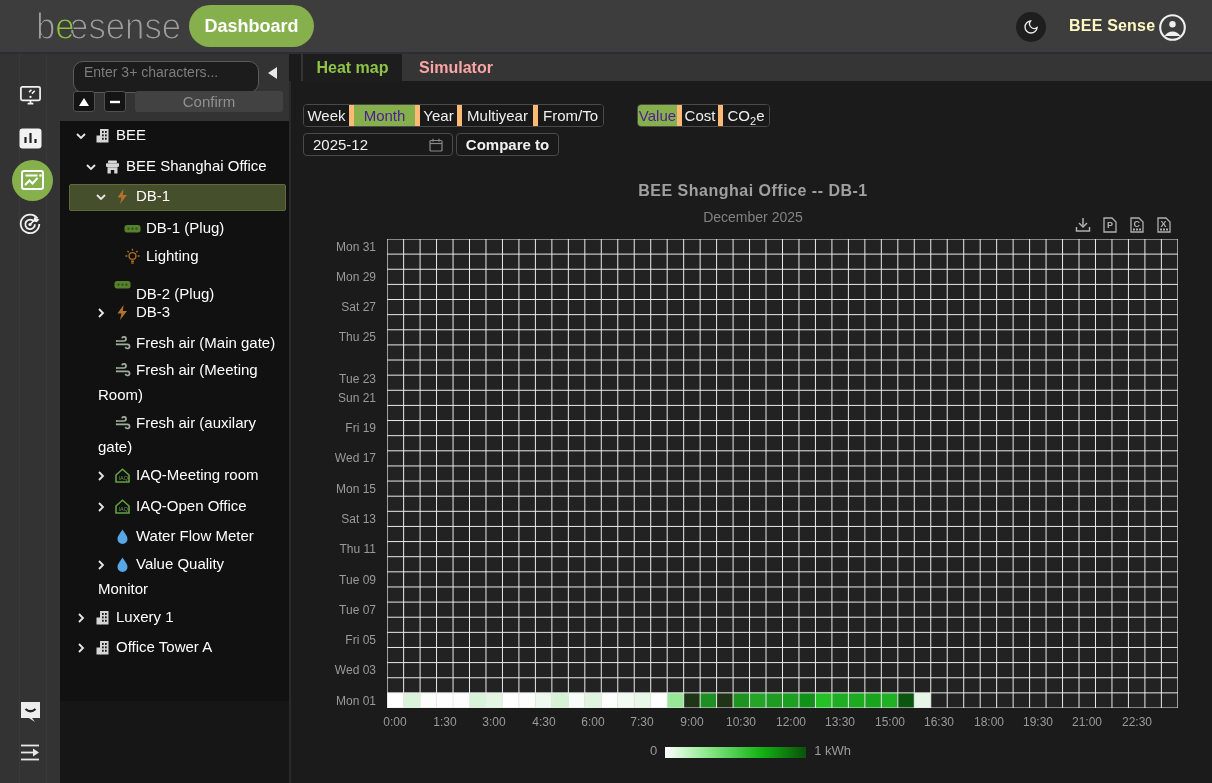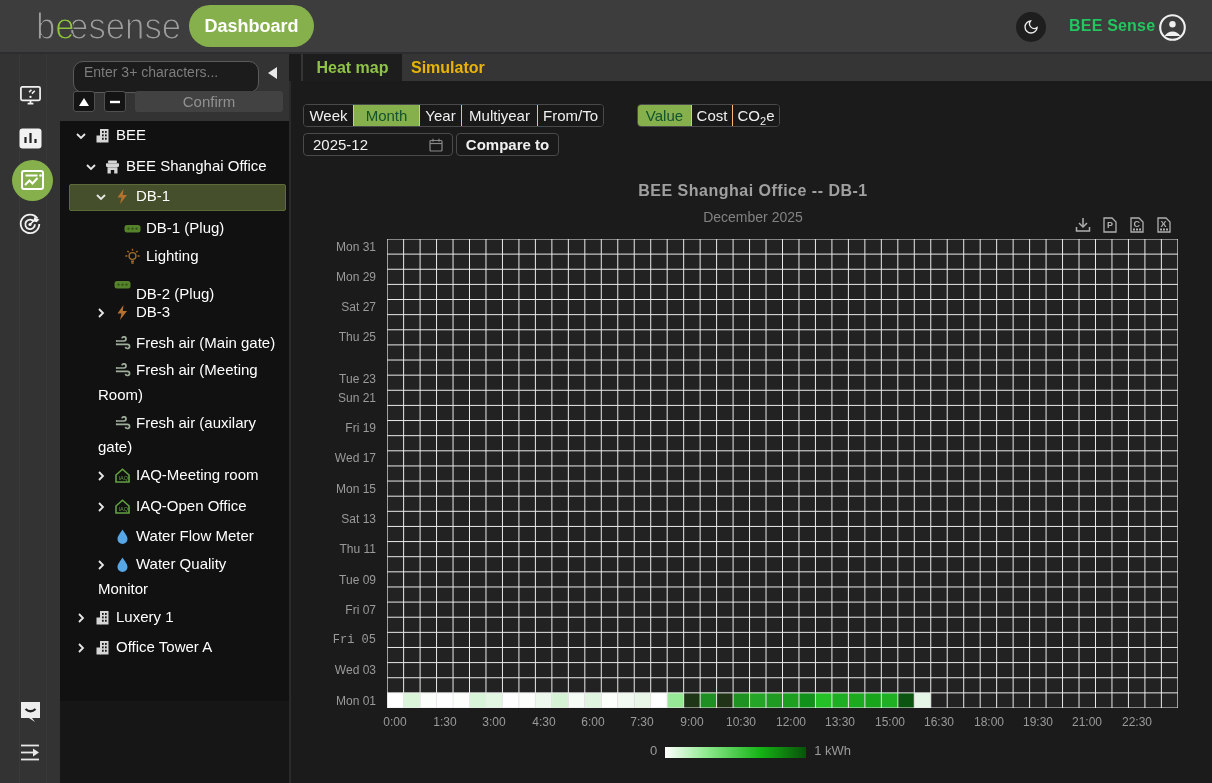--- a/index.html
+++ b/index.html
@@ -10,21 +10,21 @@
   #logo { position:absolute; left:36px; top:6px; font-size:37px; color:#9d9d9d;
     -webkit-text-stroke:1.2px #3d3d3d;
     transform:scaleX(0.94); transform-origin:left; }
   #logo .ge { color:#8fc53c; -webkit-text-stroke:1.2px #3d3d3d; position:relative; margin-right:-6px; z-index:2; }
   #logo .e2 { position:relative; z-index:1; }
   #dashpill { position:absolute; left:189px; top:5px; width:125px; height:42px;
     background:#86b04c; border-radius:21px; color:#fff; font-weight:bold;
     font-size:18px; text-align:center; line-height:42px; }
   #moonbtn { position:absolute; left:1016px; top:12px; width:30px; height:30px;
     border-radius:50%; background:#1e1e1e; }
-  #uname { position:absolute; left:1069px; top:17px; font-size:16px; color:#22c55e;
+  #uname { position:absolute; left:1069px; top:17px; font-size:16px; color:#fef9c3;
     font-weight:bold; letter-spacing:0.2px; }
   #usericon { position:absolute; left:1158px; top:13px; }
 
   #iconbar { position:absolute; left:0; top:54px; width:60px; height:729px;
     background:#333334; }
   #iconbar:before { content:""; position:absolute; left:19px; top:0; width:1px;
     height:729px; background:#3a3a3b; z-index:0; }
   #iconbar:after { content:""; position:absolute; left:46px; top:0; width:1px;
     height:729px; background:#383839; z-index:0; }
   .sicon { position:absolute; left:0; width:60px; text-align:center; z-index:1; }
@@ -54,28 +54,28 @@
     background:#454f2b; border:1px solid #5d6a39; border-radius:2px; }
 
   #main { position:absolute; left:289px; top:54px; width:923px; height:729px;
     background:#1b1b1b; }
   #tabbar { position:absolute; left:12px; top:0; width:923px; height:27px;
     background:#353536; }
   #tab1 { position:absolute; left:2px; top:0; width:99px; height:27px;
     background:#1d1d1d; color:#8fc348; font-size:16px; font-weight:bold; text-align:center;
     line-height:27px; }
   #tab2 { position:absolute; left:110px; top:0; width:90px; height:27px;
-    color:#eab308; font-size:16px; font-weight:bold; text-align:left; line-height:27px; }
+    color:#fca5a5; font-size:16px; font-weight:bold; text-align:center; line-height:27px; }
 
   .btngroup { position:absolute; display:flex; height:23px; border:1px solid #4a4a4a;
     border-radius:4px; overflow:hidden; background:#191919; }
   .btn { height:21px; line-height:21px; font-size:15px; color:#f0f0f0;
-    text-align:center; border-right:1px solid #fdba74; background:#191919; }
+    text-align:center; border-right:5px solid #fdba74; background:#191919; }
   .btn:last-child { border-right:none; }
-  .btn.act { background:#86b04c; color:#14532d; }
+  .btn.act { background:#86b04c; color:#4c1d95; }
   #dateinput { position:absolute; left:14px; top:79px; width:150px; height:23px;
     background:#191919; border:1px solid #4a4a4a; border-radius:4px; color:#f0f0f0;
     font-size:15px; line-height:21px; padding:0 9px; }
   #comparebtn { position:absolute; left:167px; top:79px; width:103px; height:23px;
     background:#191919; border:1px solid #4a4a4a; border-radius:4px; color:#f0f0f0;
     font-size:15px; font-weight:bold; line-height:21px; text-align:center; }
 
   #ctitle { position:absolute; left:0; top:128px; width:928px; text-align:center;
     color:#a0a0a0; font-size:16px; font-weight:bold; letter-spacing:0.5px; }
   #csub { position:absolute; left:0; top:155px; width:928px; text-align:center;
@@ -301,21 +301,21 @@
 <svg class="ticon" style="left:54px;top:407px" viewBox="0 0 17 17">
       <path d="M8.5 1.5 C 11 5.5 13.5 8 13.5 11 a5 5 0 0 1 -10 0 C 3.5 8 6 5.5 8.5 1.5 Z" fill="#57a7e6"></path>
     </svg>
 <div class="trow" style="left:76px;top:406px;">Water Flow Meter</div>
 <svg class="chev" style="left:34px;top:437px" viewBox="0 0 14 14">
       <path d="M5 3 l4 4 -4 4" fill="none" stroke="#e8e8e8" stroke-width="1.8"></path>
     </svg>
 <svg class="ticon" style="left:54px;top:435px" viewBox="0 0 17 17">
       <path d="M8.5 1.5 C 11 5.5 13.5 8 13.5 11 a5 5 0 0 1 -10 0 C 3.5 8 6 5.5 8.5 1.5 Z" fill="#57a7e6"></path>
     </svg>
-<div class="trow" style="left:76px;top:434px;">Water Quality</div>
+<div class="trow" style="left:76px;top:434px;">Value Quality</div>
 <div class="trow" style="left:38px;top:459px;">Monitor</div>
 <svg class="chev" style="left:14px;top:490px" viewBox="0 0 14 14">
       <path d="M5 3 l4 4 -4 4" fill="none" stroke="#e8e8e8" stroke-width="1.8"></path>
     </svg>
 <svg class="ticon" style="left:34px;top:488px" viewBox="0 0 17 17">
       <g>
         <rect x="6" y="2" width="8.5" height="13.5" fill="#d6d6d6"></rect>
         <rect x="2.5" y="8.5" width="4" height="7" fill="#d6d6d6"></rect>
         <g fill="#161616">
           <rect x="8" y="4" width="1.7" height="1.9"></rect>
@@ -355,21 +355,21 @@
     <div id="tab2">Simulator</div>
   </div>
   <div class="btngroup" style="left:14px; top:50px;">
     <div class="btn" style="width:50px;">Week</div>
       <div class="btn act" style="width:66px;">Month</div>
       <div class="btn" style="width:42px;">Year</div>
       <div class="btn" style="width:76px;">Multiyear</div>
       <div class="btn" style="width:65px;">From/To</div>
   </div>
   <div class="btngroup" style="left:348px; top:50px;">
-    <div class="btn act" style="width:54px;">Value</div>
+    <div class="btn act" style="width:44px;">Value</div>
       <div class="btn" style="width:41px;">Cost</div>
       <div class="btn" style="width:46px;">CO<sub style="font-size:11px;">2</sub>e</div>
   </div>
   <div id="dateinput">2025-12
     <svg width="14" height="14" viewBox="0 0 14 14" style="position:absolute; right:9px; top:4px;">
         <g fill="none" stroke="#8a8a8a" stroke-width="1.2">
           <rect x="1" y="2.5" width="12" height="10.5" rx="1"></rect>
           <path d="M1 5.5 h12"></path>
           <path d="M4 0.8 v3 M10 0.8 v3"></path>
         </g>
@@ -453,22 +453,22 @@
 <div class="ylab" style="top:246px;">Sat 27</div>
 <div class="ylab" style="top:276px;">Thu 25</div>
 <div class="ylab" style="top:318px;">Tue 23</div>
 <div class="ylab" style="top:337px;">Sun 21</div>
 <div class="ylab" style="top:367px;">Fri 19</div>
 <div class="ylab" style="top:397px;">Wed 17</div>
 <div class="ylab" style="top:428px;">Mon 15</div>
 <div class="ylab" style="top:458px;">Sat 13</div>
 <div class="ylab" style="top:488px;">Thu 11</div>
 <div class="ylab" style="top:519px;">Tue 09</div>
-<div class="ylab" style="top:549px;">Fri 07</div>
-<div class="ylab" style="top:579px;font-family:Liberation Mono, monospace;">Fri 05</div>
+<div class="ylab" style="top:549px;">Tue 07</div>
+<div class="ylab" style="top:579px;">Fri 05</div>
 <div class="ylab" style="top:609px;">Wed 03</div>
 <div class="ylab" style="top:640px;">Mon 01</div>
 <div class="xlab" style="left:81px;">0:00</div>
 <div class="xlab" style="left:131px;">1:30</div>
 <div class="xlab" style="left:180px;">3:00</div>
 <div class="xlab" style="left:230px;">4:30</div>
 <div class="xlab" style="left:279px;">6:00</div>
 <div class="xlab" style="left:328px;">7:30</div>
 <div class="xlab" style="left:378px;">9:00</div>
 <div class="xlab" style="left:427px;">10:30</div>

